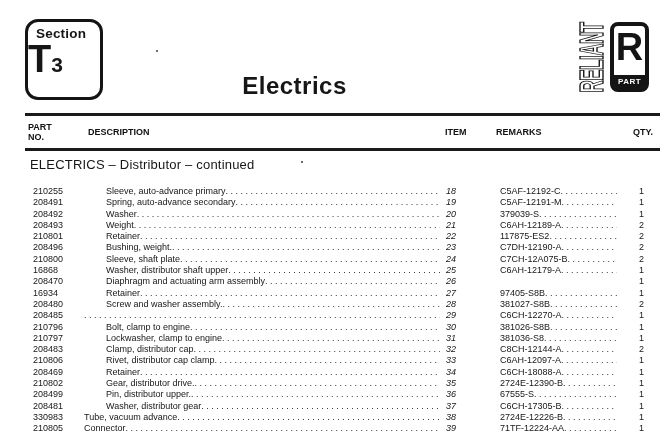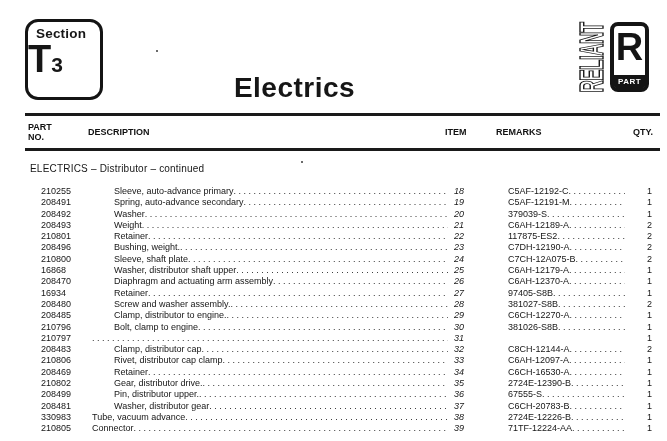--- a/index.html
+++ b/index.html
@@ -8,21 +8,21 @@
 
   
   .section-box{position:absolute;left:25px;top:19px;width:78px;height:81px;
                border:3px solid #141414;border-radius:13px;box-sizing:border-box;background:#fff;}
   .section-label{font-size:13.5px;font-weight:700;margin:4px 0 0 8px;letter-spacing:0.2px;}
   .section-code{text-align:left;font-size:38px;font-weight:700;line-height:36px;margin-top:0;}
   .section-code .sub{font-size:21px;}
 
   
   .title{position:absolute;left:0;top:72px;width:589px;margin:0;text-align:center;
-         font-size:28px;font-weight:700;letter-spacing:0.5px;}
+         font-size:24px;font-weight:700;letter-spacing:0.5px;}
 
   
   .logo-vertical{position:absolute;left:571px;top:18px;width:40px;height:78px;
                  display:flex;align-items:center;justify-content:center;}
   .logo-vertical span{font-size:34px;font-weight:700;white-space:nowrap;letter-spacing:-1px;
                  color:#ffffff;-webkit-text-stroke:1.4px #161616;
                  transform:rotate(-90deg) scaleX(0.5);}
   .logo-box{position:absolute;left:610px;top:22px;width:39px;height:70px;box-sizing:border-box;
             border:4px solid #141414;border-radius:8px;background:#fff;
             display:flex;flex-direction:column;}
@@ -39,24 +39,24 @@
   .thead{position:absolute;left:0;top:122px;width:660px;box-sizing:border-box;padding-left:28px;
          display:flex;font-size:9px;font-weight:700;line-height:10px;color:#111;}
   .thead>*{box-sizing:border-box;}
   .h-part{width:56px;}
   .h-desc{width:356px;padding-left:4px;padding-top:5px;}
   .h-item{width:56px;padding-left:5px;padding-top:5px;}
   .h-remarks{width:120px;padding-top:5px;}
   .h-qty{flex:1;text-align:right;padding-right:7px;padding-top:5px;}
 
   
-  .group-heading{position:absolute;left:30px;top:163px;font-size:10px;letter-spacing:0.2px;}
-
-  
-  .tbody{position:absolute;left:8px;top:186px;}
+  .group-heading{position:absolute;left:30px;top:157px;font-size:13px;letter-spacing:0.2px;}
+
+  
+  .tbody{position:absolute;left:0;top:186px;}
   .row{display:flex;width:660px;box-sizing:border-box;padding-left:33px;
        font-size:9px;line-height:11.3px;white-space:nowrap;}
   .row>*{box-sizing:border-box;}
   .c-part{width:51px;}
   .c-desc{width:356px;display:flex;min-width:0;}
   .desc-text{margin-left:22px;}
   .desc-text.flush{margin-left:0;}
   .c-item{width:60px;padding-left:6px;font-style:italic;}
   .c-remarks{width:117px;display:flex;min-width:0;}
   .c-qty{flex:1;text-align:right;padding-right:16px;}
@@ -215,24 +215,20 @@
     <span class="c-qty">1</span>
   </div>
 
   <div class="row">
     <span class="c-part">208470</span>
     <span class="c-desc">
       <span class="desc-text">Diaphragm and actuating arm assembly</span>
       <span class="leader"></span>
     </span>
     <span class="c-item">26</span>
-    <span class="c-remarks">
-      <span class="remark-text">C6AH-12370-A</span>
-      <span class="leader"></span>
-    </span>
     <span class="c-qty">1</span>
   </div>
 
   <div class="row">
     <span class="c-part">16934</span>
     <span class="c-desc">
       <span class="desc-text">Retainer</span>
       <span class="leader"></span>
     </span>
     <span class="c-item">27</span>
@@ -253,21 +249,20 @@
     <span class="c-remarks">
       <span class="remark-text">381027-S8B</span>
       <span class="leader"></span>
     </span>
     <span class="c-qty">2</span>
   </div>
 
   <div class="row">
     <span class="c-part">208485</span>
     <span class="c-desc">
-      <span class="desc-text">Clamp, distributor to engine.</span>
       <span class="leader"></span>
     </span>
     <span class="c-item">29</span>
     <span class="c-remarks">
       <span class="remark-text">C6CH-12270-A</span>
       <span class="leader"></span>
     </span>
     <span class="c-qty">1</span>
   </div>
 
@@ -281,23 +276,28 @@
     <span class="c-remarks">
       <span class="remark-text">381026-S8B</span>
       <span class="leader"></span>
     </span>
     <span class="c-qty">1</span>
   </div>
 
   <div class="row">
     <span class="c-part">210797</span>
     <span class="c-desc">
+      <span class="desc-text">Lockwasher, clamp to engine</span>
       <span class="leader"></span>
     </span>
     <span class="c-item">31</span>
+    <span class="c-remarks">
+      <span class="remark-text">381036-S8</span>
+      <span class="leader"></span>
+    </span>
     <span class="c-qty">1</span>
   </div>
 
   <div class="row">
     <span class="c-part">208483</span>
     <span class="c-desc">
       <span class="desc-text">Clamp, distributor cap</span>
       <span class="leader"></span>
     </span>
     <span class="c-item">32</span>
@@ -323,21 +323,21 @@
   </div>
 
   <div class="row">
     <span class="c-part">208469</span>
     <span class="c-desc">
       <span class="desc-text">Retainer</span>
       <span class="leader"></span>
     </span>
     <span class="c-item">34</span>
     <span class="c-remarks">
-      <span class="remark-text">C6CH-16530-A</span>
+      <span class="remark-text">C6CH-18088-A</span>
       <span class="leader"></span>
     </span>
     <span class="c-qty">1</span>
   </div>
 
   <div class="row">
     <span class="c-part">210802</span>
     <span class="c-desc">
       <span class="desc-text">Gear, distributor drive.</span>
       <span class="leader"></span>
@@ -365,21 +365,21 @@
   </div>
 
   <div class="row">
     <span class="c-part">208481</span>
     <span class="c-desc">
       <span class="desc-text">Washer, distributor gear</span>
       <span class="leader"></span>
     </span>
     <span class="c-item">37</span>
     <span class="c-remarks">
-      <span class="remark-text">C6CH-20783-B</span>
+      <span class="remark-text">C6CH-17305-B</span>
       <span class="leader"></span>
     </span>
     <span class="c-qty">1</span>
   </div>
 
   <div class="row">
     <span class="c-part">330983</span>
     <span class="c-desc">
       <span class="desc-text flush">Tube, vacuum advance</span>
       <span class="leader"></span>

